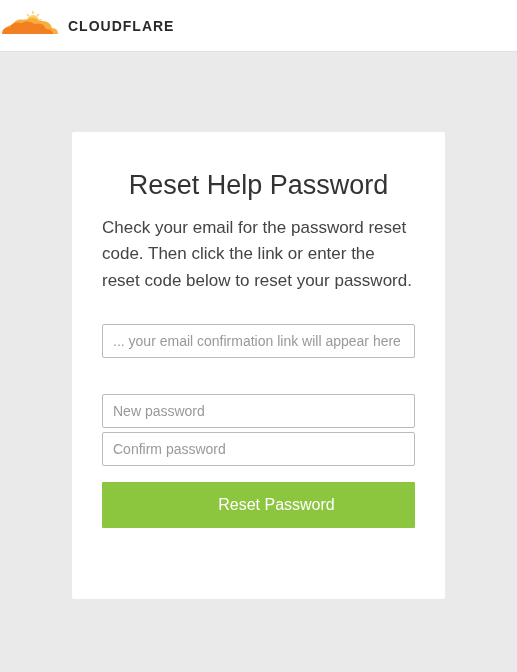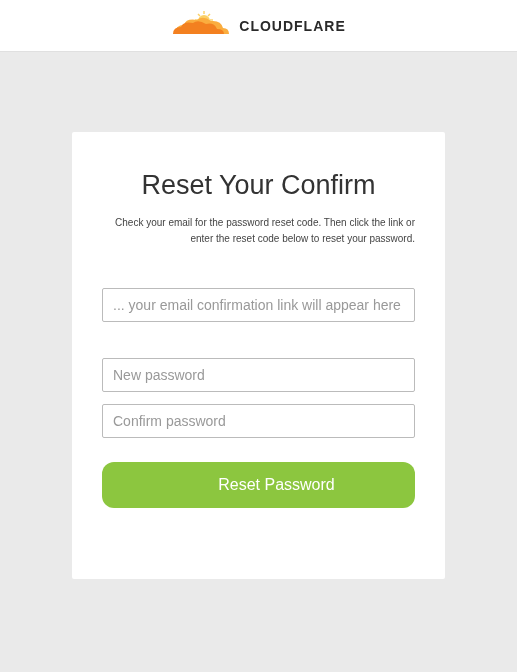--- a/index.html
+++ b/index.html
@@ -12,21 +12,21 @@
       background: #eaeaea;
       width: 517px;
       height: 672px;
       overflow: hidden;
     }
     .header {
       background: #ffffff;
       height: 52px;
       display: flex;
       align-items: center;
-      justify-content: center;
+      justify-content: flex-start;
       border-bottom: 1px solid #e0e0e0;
     }
     .logo-wrap {
       display: flex;
       align-items: center;
       gap: 8px;
     }
     .logo-text {
       font-size: 14px;
       font-weight: 700;
@@ -42,49 +42,49 @@
       border-radius: 2px;
     }
     .title {
       font-size: 27px;
       font-weight: 400;
       color: #333;
       text-align: center;
       margin-bottom: 14px;
     }
     .subtitle {
-      font-size: 10px;
+      font-size: 17px;
       color: #444;
-      text-align: right;
+      text-align: left;
       line-height: 1.55;
-      margin-bottom: 42px;
+      margin-bottom: 30px;
     }
     .field {
       width: 100%;
       height: 34px;
       border: 1px solid #bbbbbb;
       border-radius: 2px;
       padding: 0 10px;
       font-size: 14px;
       color: #555;
-      margin-bottom: 12px;
+      margin-bottom: 4px;
       outline: none;
     }
     .field::placeholder {
       color: #999;
     }
     .field:nth-of-type(1) {
       margin-bottom: 36px;
     }
     .btn {
       width: 100%;
       height: 46px;
       background: #8cc63f;
       border: none;
-      border-radius: 12px;
+      border-radius: 1px;
       color: #ffffff;
       font-size: 16px;
       font-weight: 400;
       cursor: pointer;
       margin-top: 12px;
       margin-bottom: 37px;
       padding-left: 36px;
     }
     .links {
       display: flex;
@@ -115,21 +115,21 @@
           <path d="M 2 24 Q 2 17 10 17 Q 12 11 22 13 Q 27 9 35 14 Q 43 12 46 19 Q 53 19 53 24 Z" fill="#f38020"></path>
         </g>
       </svg>
     </span>
     <span class="logo-text">CLOUDFLARE</span>
   </div>
 </div>
 
 <div class="main">
   <div class="card">
-    <h1 class="title">Reset Your Confirm</h1>
+    <h1 class="title">Reset Help Password</h1>
     <p class="subtitle">Check your email for the password reset code. Then click the link or enter the reset code below to reset your password.</p>
 
     <input type="text" class="field" placeholder="... your email confirmation link will appear here" style="">
 
     <input type="password" class="field" placeholder="New password" style="">
 
     <input type="password" class="field" placeholder="Confirm password" style="">
 
     <button class="btn">Reset Password</button>
 

